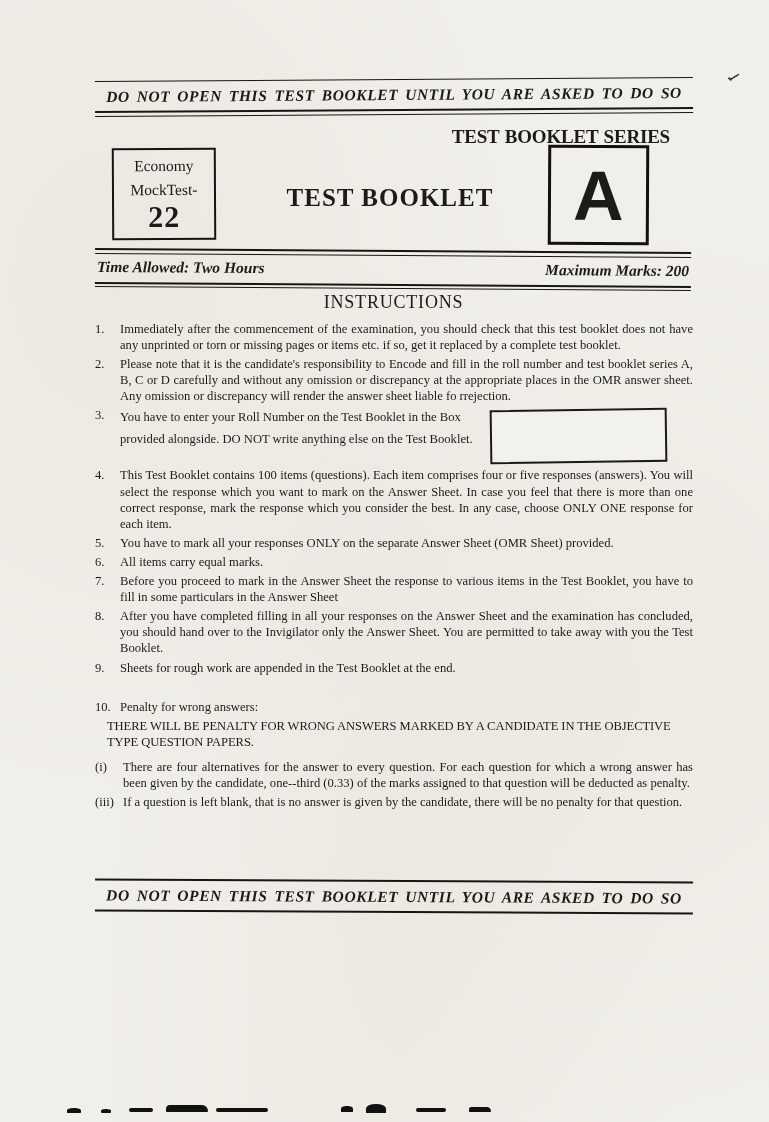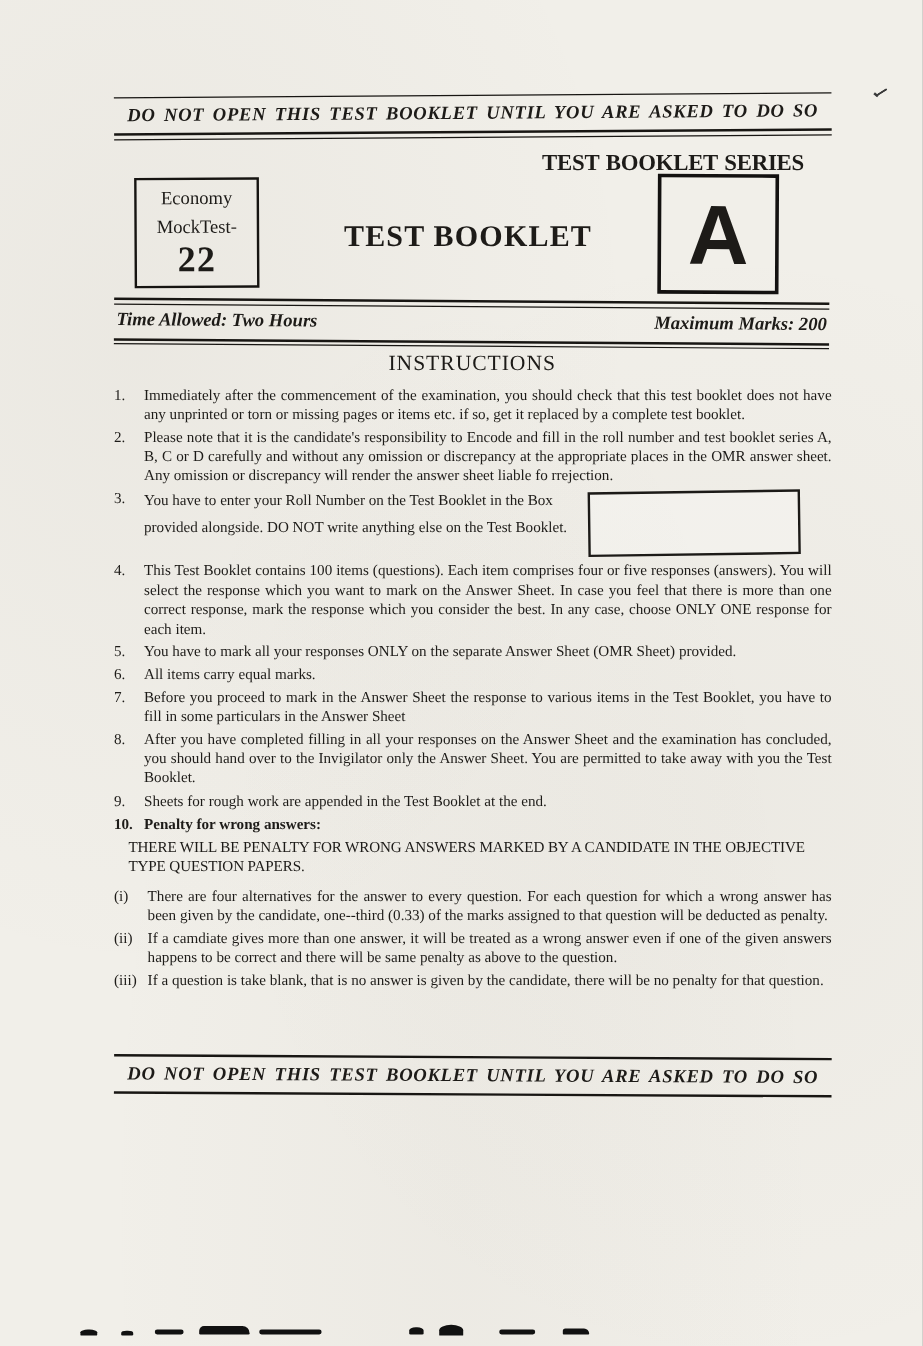--- a/index.html
+++ b/index.html
@@ -65,21 +65,21 @@
     padding:4px 2px 6px 2px;}
 
   
   #inst-heading{position:absolute;left:95px;top:292px;width:597px;text-align:center;
     font-weight:normal;font-size:18px;letter-spacing:0.8px;}
   #inst-list{position:absolute;left:95px;top:321px;width:598px;
     font-size:12.6px;line-height:16.1px;}
   .item{display:flex;margin-bottom:3px;}
   .item .num{flex:none;width:25px;}
   .item .txt{flex:1;text-align:justify;}
-  .item.bold .num,.item.bold .txt{font-weight:bold;}
+  .item.bold .num,.item.bold .txt{font-weight:normal;margin-top:20px;}
   .item.with-box{margin-bottom:4px;}
   .item.with-box .txt{flex:none;width:370px;line-height:21.5px;text-align:left;}
   .rnbox{width:178px;height:50px;border:2px solid #1c1a17;
     margin-left:auto;margin-right:26px;margin-top:2px;transform:rotate(-0.8deg);
     background:rgba(255,255,255,0.25);}
   .penalty{margin:3px 0 8px 12px;line-height:16.5px;letter-spacing:-0.1px;text-align:left;}
   .item.sub .num{width:28px;}
 
   
   .blob{position:absolute;background:#111;border-radius:45% 45% 10% 10%;}
@@ -178,28 +178,24 @@
       <div class="txt">Penalty for wrong answers:</div>
     </div>
 
     <div class="penalty">THERE WILL BE PENALTY FOR WRONG ANSWERS MARKED BY A CANDIDATE IN THE OBJECTIVE TYPE QUESTION PAPERS.</div>
 
     <div class="item sub">
       <span class="num">(i)</span>
       <div class="txt">There are four alternatives for the answer to every question. For each question for which a wrong answer has been given by the candidate, one--third (0.33) of the marks assigned to that question will be deducted as penalty.</div>
     </div>
 
-    <div class="item sub">
-      <span class="num">(ii)</span>
-      <div class="txt">If a camdiate gives more than one answer, it will be treated as a wrong answer even if one of the given answers happens to be correct and there will be same penalty as above to the question.</div>
-    </div>
 
     <div class="item sub">
       <span class="num">(iii)</span>
-      <div class="txt">If a question is take blank, that is no answer is given by the candidate, there will be no penalty for that question.</div>
+      <div class="txt">If a question is left blank, that is no answer is given by the candidate, there will be no penalty for that question.</div>
     </div>
 
   </div>
 
   <div class="banner" id="bottom-banner">
     <div class="rule"></div>
     <div class="banner-text">DO NOT OPEN THIS TEST BOOKLET UNTIL YOU ARE ASKED TO DO SO</div>
     <div class="rule"></div>
   </div>
 

